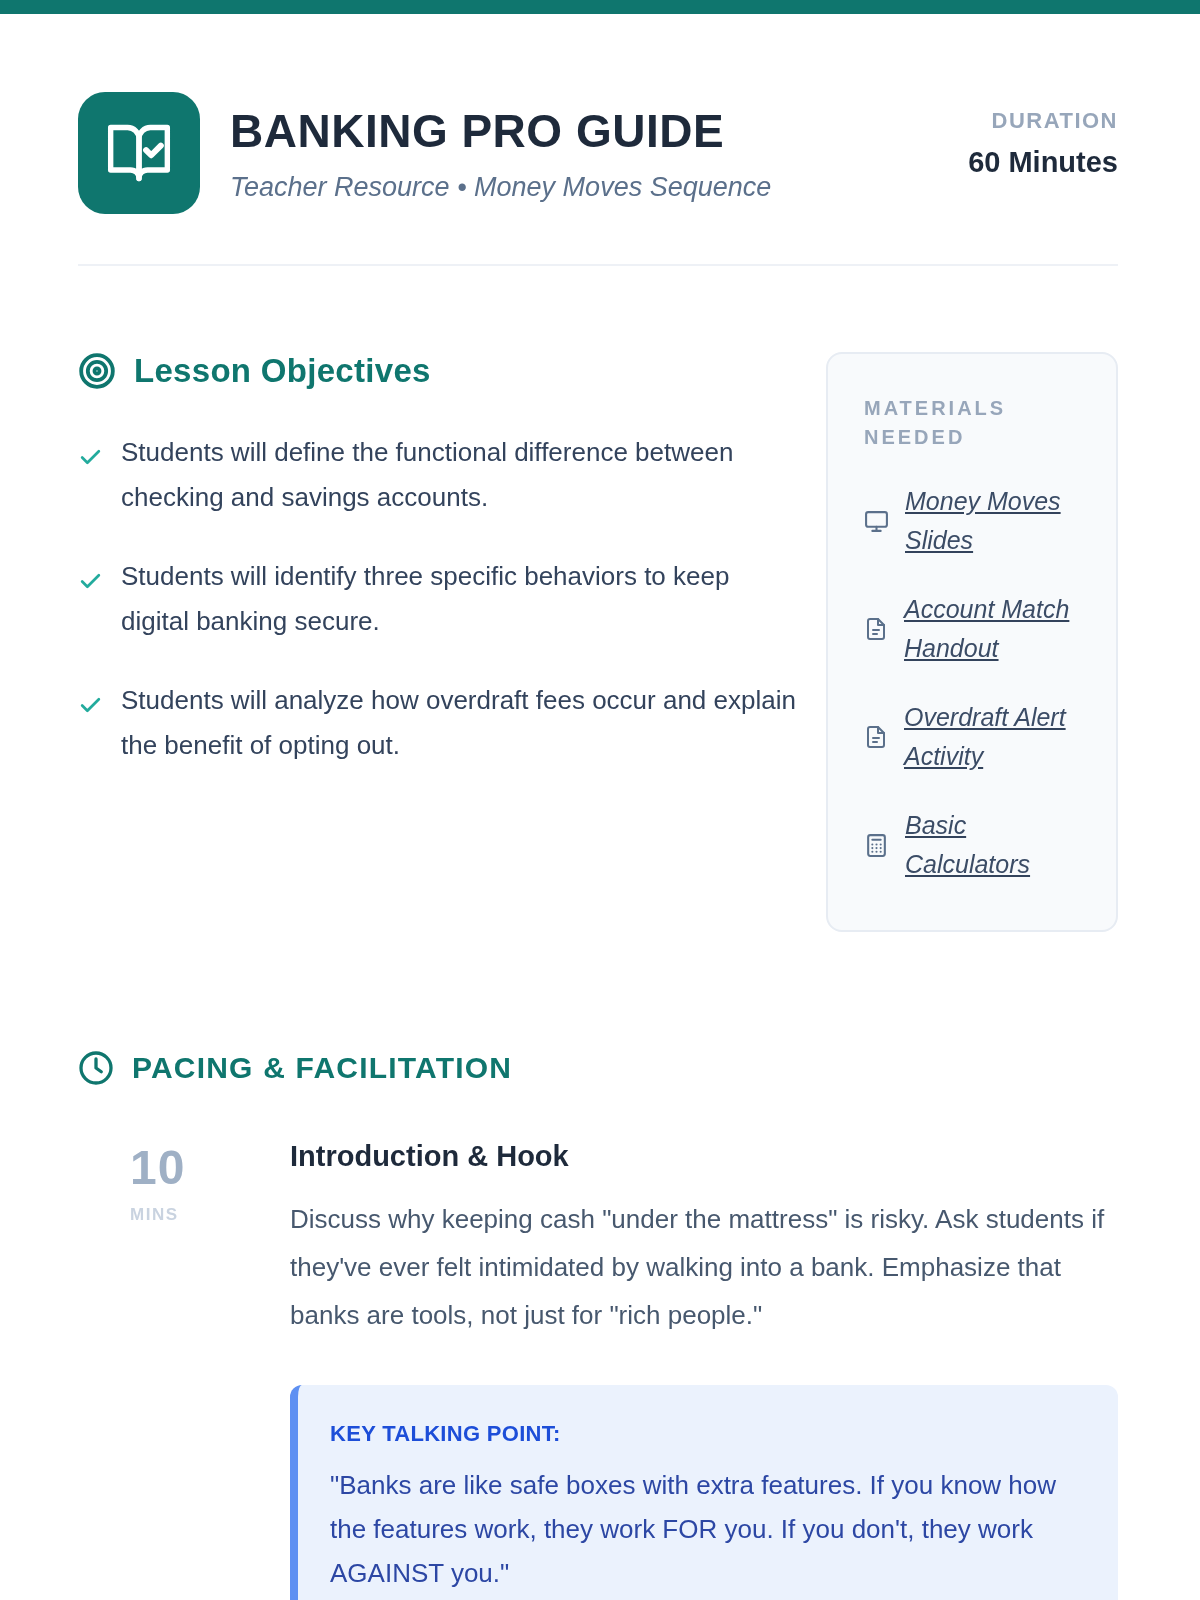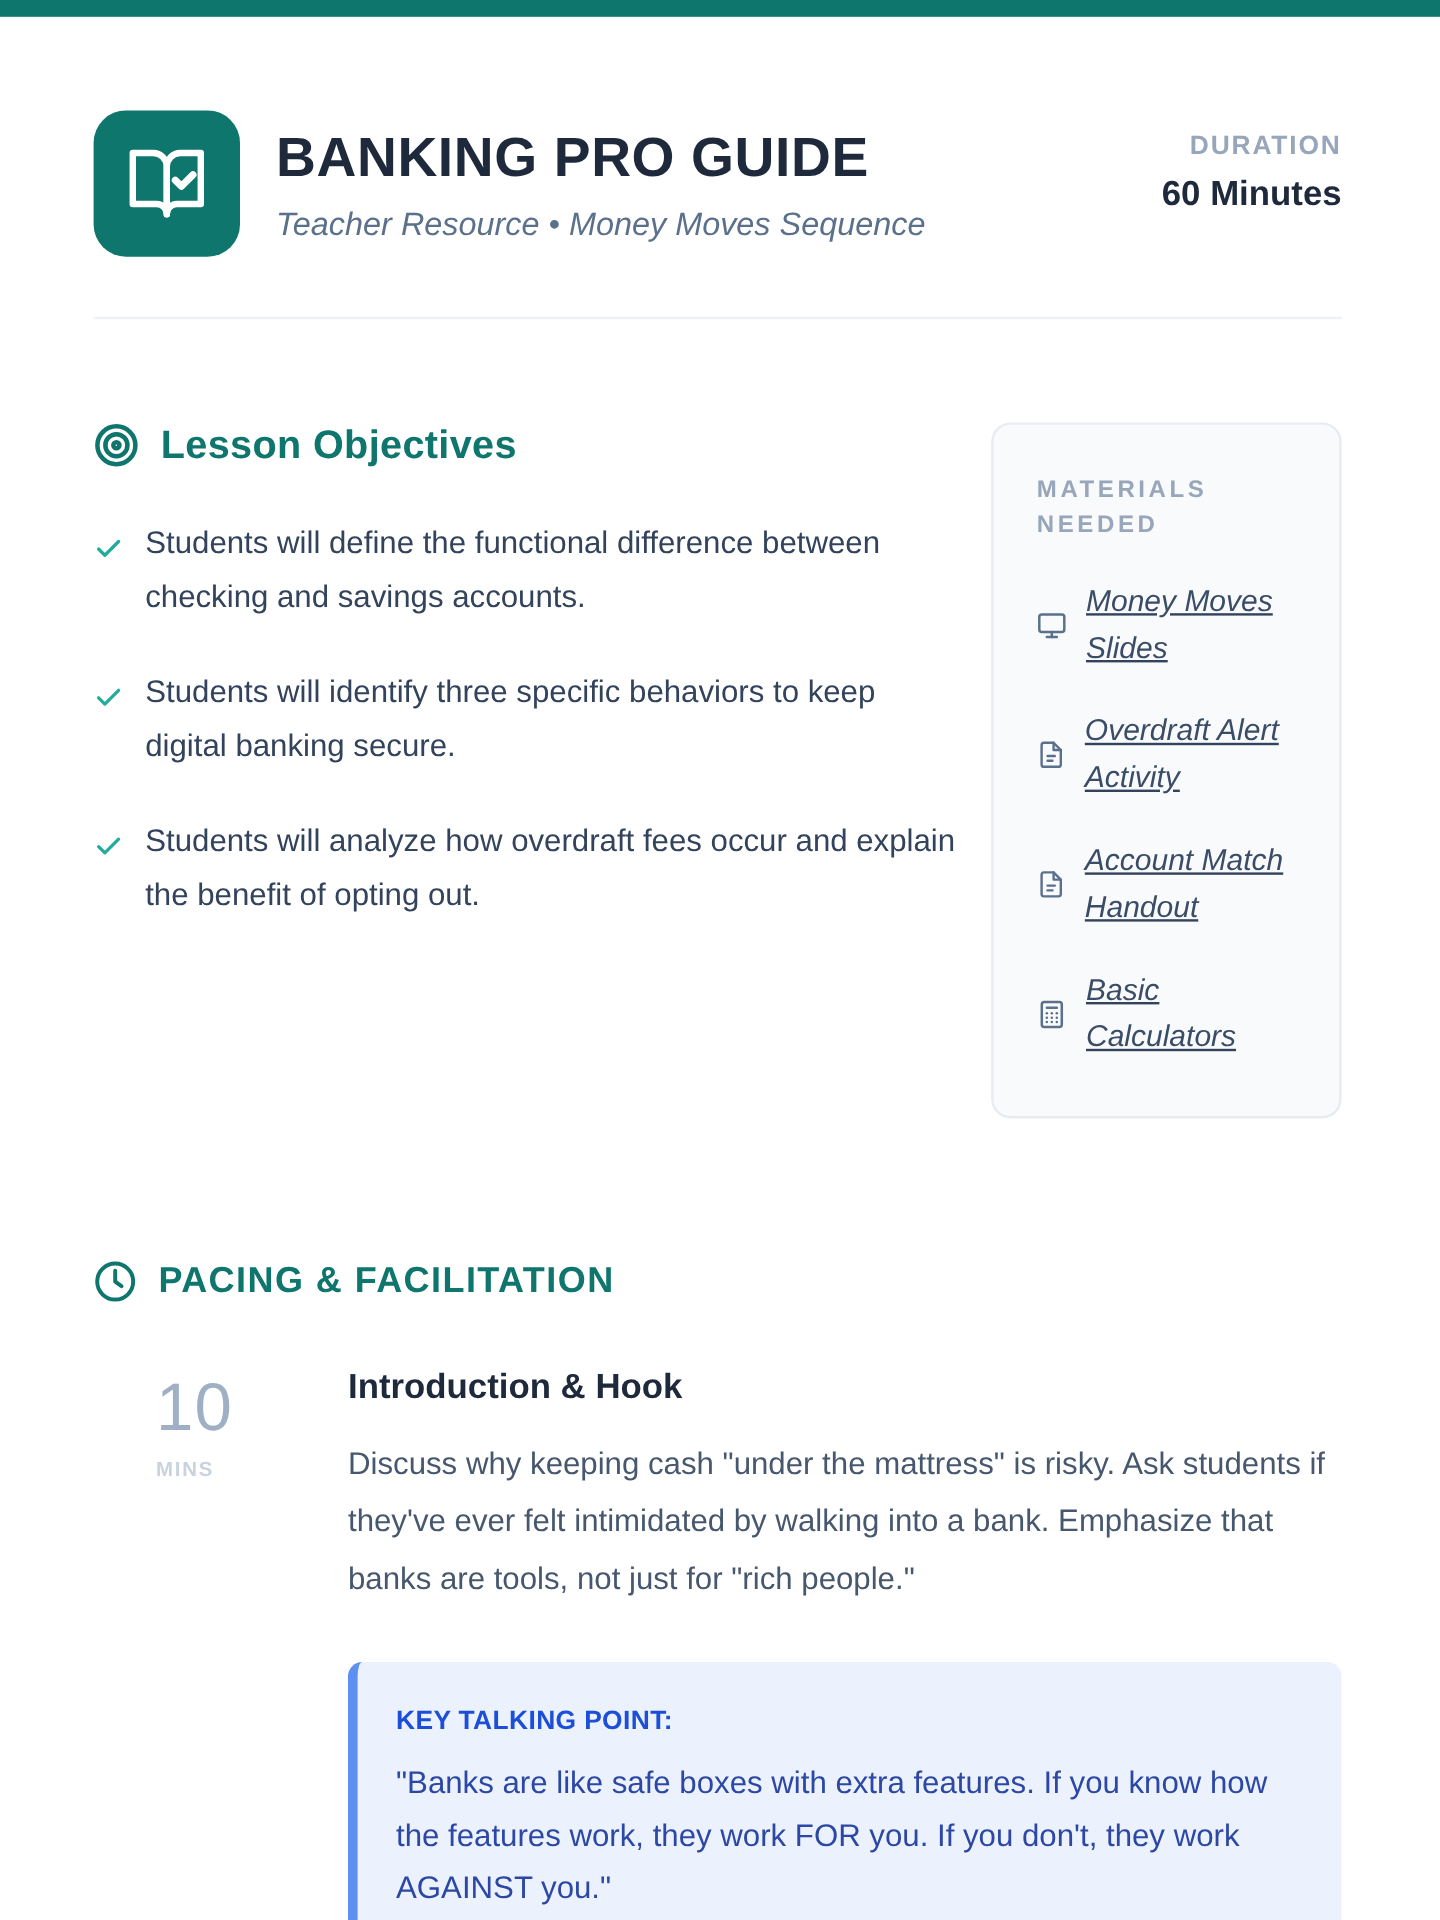--- a/index.html
+++ b/index.html
@@ -83,21 +83,21 @@
   .material-item{display:flex;align-items:center;gap:16px;margin-top:30px;text-decoration:underline;}
   .material-item .m-icon{flex:0 0 auto;color:#5b708b;display:flex;}
   .material-item .m-label{
     font-size:25px;font-style:italic;color:#3b4c66;line-height:39px;font-weight:500;
   }
 
   
   .pacing-section{margin-top:118px;}
   .activity{display:flex;margin-top:54px;}
   .time-col{flex:0 0 212px;padding-left:52px;}
-  .time-num{font-size:56px;font-weight:normal;color:#9fb0c5;letter-spacing:1px;}
+  .time-num{font-size:48px;font-weight:bold;color:#9fb0c5;letter-spacing:1px;}
   .time-unit{margin-top:10px;font-size:17px;font-weight:bold;color:var(--gray-faint);letter-spacing:1.5px;}
   .activity-body{flex:1 1 auto;min-width:0;}
   .activity-title{font-size:29px;font-weight:bold;color:var(--navy);}
   .activity-desc{margin-top:22px;font-size:26px;line-height:48px;color:var(--slate-light);}
 
   .callout{
     margin-top:46px;background:var(--callout-bg);
     border-left:8px solid var(--callout-border);
     border-radius:12px;
     padding:36px 32px 40px 32px;
@@ -195,33 +195,33 @@
 
       <div class="material-item">
         <span class="m-icon">
           <svg viewBox="0 0 24 24" fill="none" stroke="currentColor" stroke-width="2" stroke-linecap="round" stroke-linejoin="round" width="24" height="24">
             <path d="M14 2H6a2 2 0 0 0-2 2v16a2 2 0 0 0 2 2h12a2 2 0 0 0 2-2V8z"></path>
             <polyline points="14 2 14 8 20 8"></polyline>
             <line x1="9" y1="13" x2="15" y2="13"></line>
             <line x1="9" y1="17" x2="13" y2="17"></line>
           </svg>
         </span>
-        <span class="m-label">Overdraft Alert Activity</span>
+        <span class="m-label">Account Match Handout</span>
       </div>
 
       <div class="material-item">
         <span class="m-icon">
           <svg viewBox="0 0 24 24" fill="none" stroke="currentColor" stroke-width="2" stroke-linecap="round" stroke-linejoin="round" width="24" height="24">
             <path d="M14 2H6a2 2 0 0 0-2 2v16a2 2 0 0 0 2 2h12a2 2 0 0 0 2-2V8z"></path>
             <polyline points="14 2 14 8 20 8"></polyline>
             <line x1="9" y1="13" x2="15" y2="13"></line>
             <line x1="9" y1="17" x2="13" y2="17"></line>
           </svg>
         </span>
-        <span class="m-label">Account Match Handout</span>
+        <span class="m-label">Overdraft Alert Activity</span>
       </div>
 
       <div class="material-item">
         <span class="m-icon">
           <svg viewBox="0 0 24 24" fill="none" stroke="currentColor" stroke-width="2" stroke-linecap="round" stroke-linejoin="round" width="25" height="25">
             <rect x="4" y="2" width="16" height="20" rx="2"></rect>
             <line x1="8" y1="6.5" x2="16" y2="6.5"></line>
             <line x1="8" y1="11" x2="8.01" y2="11"></line>
               <line x1="12" y1="11" x2="12.01" y2="11"></line>
               <line x1="16" y1="11" x2="16.01" y2="11"></line>

